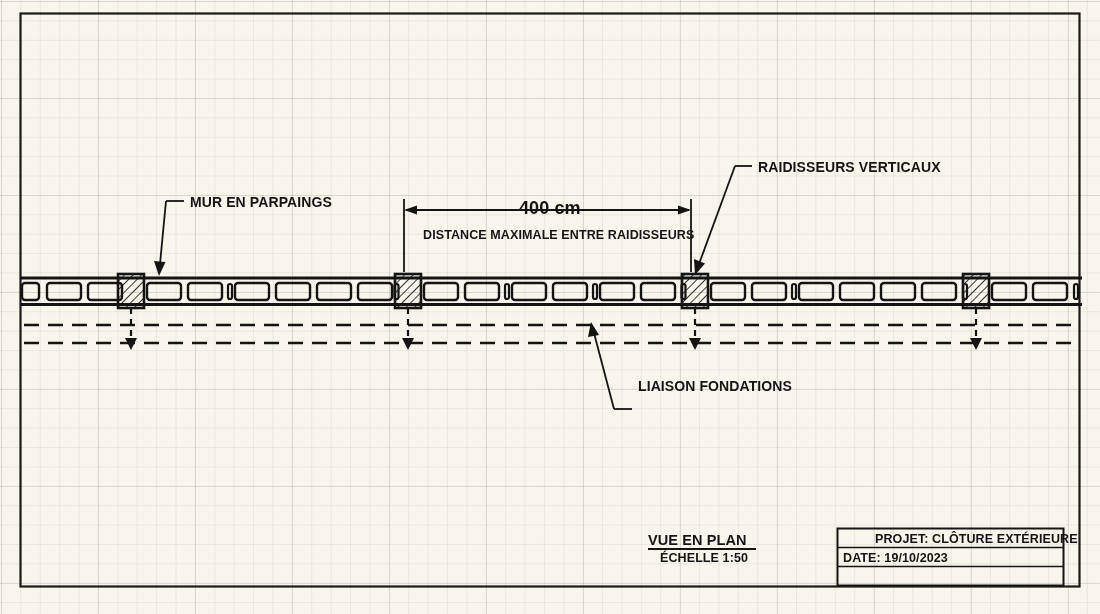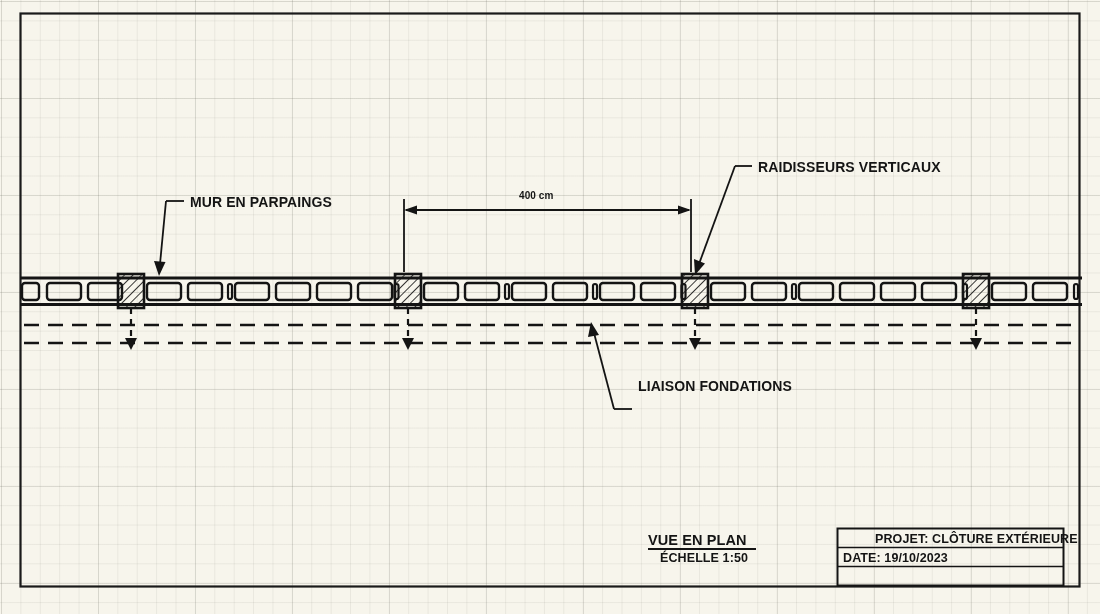--- a/index.html
+++ b/index.html
@@ -33,21 +33,21 @@
   }
   .txt {
     position: absolute;
     color: #141414;
     font-family: "Liberation Sans", sans-serif;
     font-weight: bold;
     white-space: nowrap;
     letter-spacing: 0.1px;
   }
   .lbl { font-size: 14px; }
-  .dim-val { font-size: 10px; }
+  .dim-val { font-size: 18px; margin-top: 8px; }
   .dim-note { font-size: 12.5px; }
   .title-main {
     font-size: 14.5px;
     text-decoration: underline;
     text-underline-offset: 3px;
   }
   .title-sub { font-size: 12.5px; }
   .tb-text { font-size: 12.5px; }
 </style>
 </head>
@@ -170,20 +170,21 @@
   </svg>
 
   <div class="txt lbl" style="left:190px; top:194px;">MUR EN PARPAINGS</div>
 
   <div class="txt lbl" style="left:758px; top:159px;">RAIDISSEURS VERTICAUX</div>
 
   <div class="txt lbl" style="left:638px; top:378px;">LIAISON FONDATIONS</div>
 
   <div class="txt dim-val" style="left:519px; top:190px;">400 cm</div>
 
+  <div class="txt dim-note" style="left:423px; top:228px;">DISTANCE MAXIMALE ENTRE RAIDISSEURS</div>
 
   <div class="txt title-main" style="left:648px; top:532px;">VUE EN PLAN</div>
 
   <div class="txt title-sub" style="left:648px; top:551px;padding-left:12px;">ÉCHELLE 1:50</div>
 
   <div class="txt tb-text" style="left:843px; top:532px;padding-left:32px;">PROJET: CLÔTURE EXTÉRIEURE</div>
 
   <div class="txt tb-text" style="left:843px; top:551px;">DATE: 19/10/2023</div>
 
 

